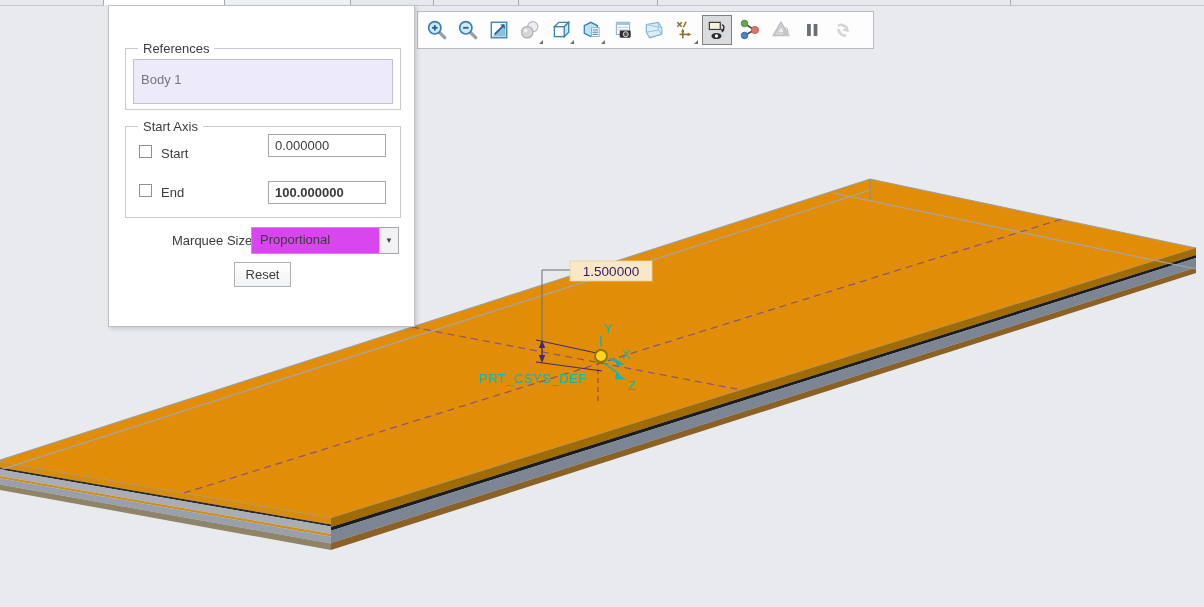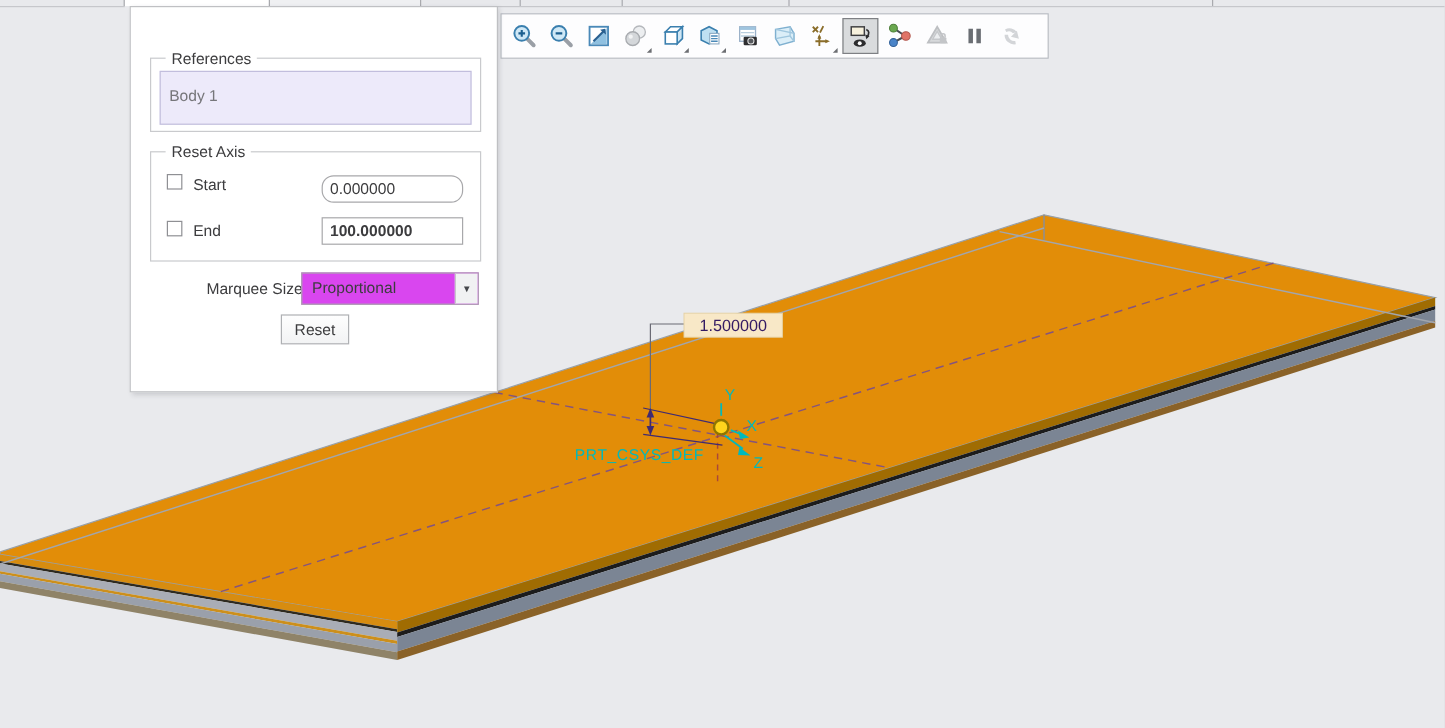--- a/index.html
+++ b/index.html
@@ -255,25 +255,25 @@
   </div>
 
   <div class="dialog">
 
     <div class="group" style="left:16px; top:42px; width:276px; height:62px;">
       <span class="legend">References</span>
     </div>
     <div class="collection" style="left:24px; top:53px; width:260px; height:45px;">Body 1</div>
 
     <div class="group" style="left:16px; top:120px; width:276px; height:92px;">
-      <span class="legend">Reset Axis</span>
+      <span class="legend">Start Axis</span>
     </div>
     <div class="cbx" style="left:30px; top:139px;"></div>
     <div class="flabel" style="left:52px; top:140px;">Start</div>
-    <input class="tinput" style="left: 159px; top: 140px; width: 118px; height: 23px; border-radius: 10px;" value="0.000000">
+    <input class="tinput" style="left: 159px; top: 128px; width: 118px; height: 23px;" value="0.000000">
     <div class="cbx" style="left:30px; top:178px;"></div>
     <div class="flabel" style="left:52px; top:179px;">End</div>
     <input class="tinput" style="left: 159px; top: 175px; width: 118px; height: 23px; font-weight: bold;" value="100.000000">
 
     <div class="flabel" style="left:15px; top:227px;margin-left:48px;">Marquee Size</div>
     <div class="combo" style="left:142px; top:221px; width:148px; height:27px;">
       <span class="val">Proportional</span>
       <span class="arrowbox">
           <span>▼</span>
         </span>

